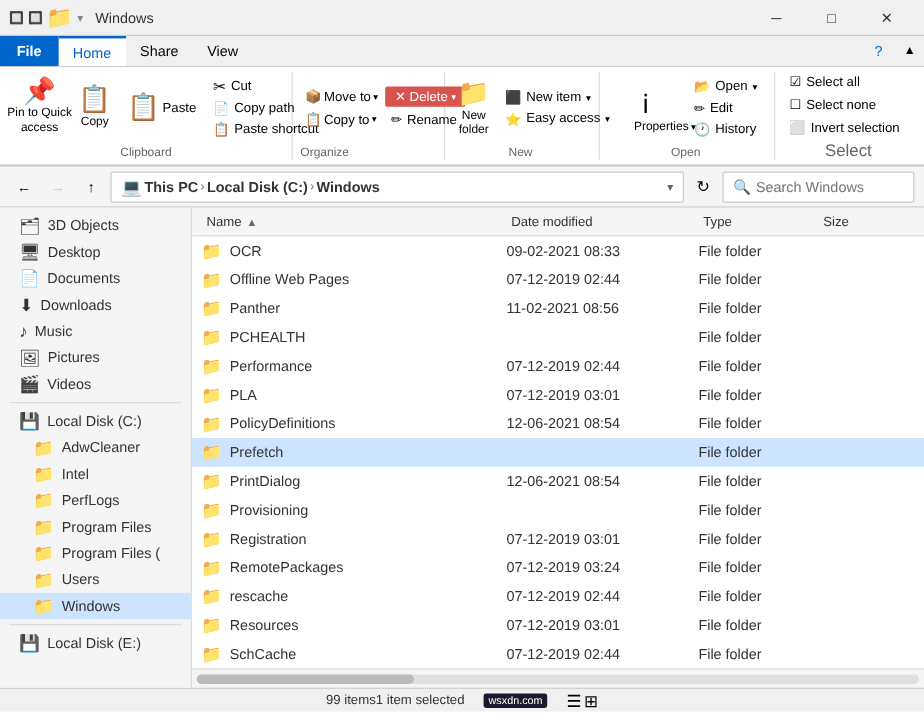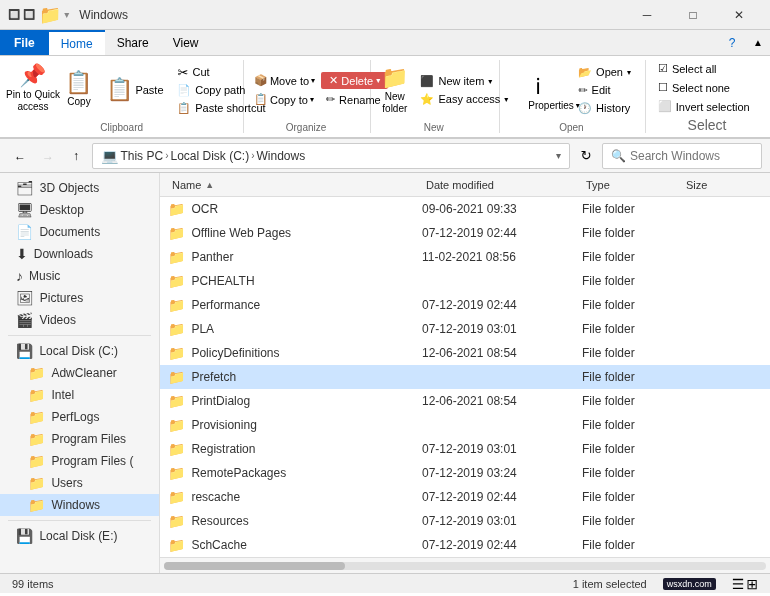--- a/index.html
+++ b/index.html
@@ -59,21 +59,21 @@
       width: 24px; height: 24px; border: none; background: transparent; cursor: pointer;
       border-radius: 3px; display: flex; align-items: center; justify-content: center; font-size: 12px;
     }
     .nav-btn:disabled { color: #ccc; cursor: default; }
     .address-path {
       flex: 1; display: flex; align-items: center; background: #fff;
       border: 1px solid #ccc; height: 26px; padding: 0 8px; border-radius: 2px;
       font-size: 12px; gap: 2px;
     }
     .path-sep { color: #666; font-size: 10px; }
-    .path-item { color: #333; cursor: pointer; }
+    .path-item { color: #333; cursor: pointer; font-weight: bold; }
     .path-dropdown { margin-left: auto; color: #666; font-size: 10px; cursor: pointer; }
     .refresh-btn {
       width: 24px; height: 24px; border: none; background: transparent; cursor: pointer;
       border-radius: 3px; display: flex; align-items: center; justify-content: center;
     }
     .search-box {
       display: flex; align-items: center; background: #fff;
       border: 1px solid #ccc; height: 26px; padding: 0 8px; border-radius: 2px;
       width: 160px; gap: 4px;
     }
@@ -127,21 +127,21 @@
     
     .sidebar::-webkit-scrollbar, .file-list::-webkit-scrollbar { width: 8px; }
     .sidebar::-webkit-scrollbar-track, .file-list::-webkit-scrollbar-track { background: #f5f5f5; }
     .sidebar::-webkit-scrollbar-thumb, .file-list::-webkit-scrollbar-thumb { background: #ccc; border-radius: 4px; }
 
     
     .h-scroll { height: 16px; background: #f5f5f5; border-top: 1px solid #ddd; display: flex; align-items: center; padding: 0 4px; }
 
     
     .status-bar {
-      display: flex; align-items: center; justify-content: space-between;
+      display: flex; align-items: center; justify-content: center;
       background: #f0f0f0; border-top: 1px solid #ccc; height: 20px; padding: 0 12px;
       font-size: 11px; color: #333;
     }
     .status-right { display: flex; align-items: center; gap: 16px; }
     .wsxdn-badge {
       background: #1a1a2e; color: #fff; font-size: 9px; padding: 1px 4px; border-radius: 2px;
     }
 
     
     .file-list-container { display: flex; flex: 1; overflow: hidden; }
@@ -238,21 +238,21 @@
           <span>📋</span>
           <span>Copy to</span>
           <span class="dropdown-arrow">▾</span>
         </button>
         <button class="ribbon-btn-small">
           <span>✏</span>
           <span>Rename</span>
         </button>
       </div>
     </div>
-    <div class="section-label" style="font-size:10px;color:#666;text-align:center;margin-top:2px;">Organize</div>
+    <div class="section-label" style="font-size:10px;color:#666;text-align:left;margin-top:2px;">Organize</div>
   </div>
 
   <div style="display:flex;flex-direction:column;border-right:1px solid #ddd;padding-right:8px;margin-right:4px;min-width:60px;">
     <div style="display:flex;align-items:stretch;gap:2px;flex:1;align-items:center;">
       <button class="ribbon-btn" style="height:56px;">
         <div style="font-size:22px;">📁</div>
         <div style="font-size:10px;text-align:center;line-height:1.2;">New<br>folder</div>
       </button>
       <div style="display:flex;flex-direction:column;gap:1px;justify-content:center;">
         <button class="ribbon-btn-small">
@@ -427,21 +427,21 @@
       </div>
     </div>
 
     <div class="file-list-container">
       <div class="file-list" id="file-list">
       <div class="file-row">
             <div class="file-cell name">
               <span style="font-size:14px;color:#f0c040;">📁</span>
               <span>OCR</span>
             </div>
-            <div class="file-cell date">09-06-2021 09:33</div>
+            <div class="file-cell date">09-02-2021 08:33</div>
             <div class="file-cell type">File folder</div>
             <div class="file-cell size"></div>
           </div>
           <div class="file-row">
             <div class="file-cell name">
               <span style="font-size:14px;color:#f0c040;">📁</span>
               <span>Offline Web Pages</span>
             </div>
             <div class="file-cell date">07-12-2019 02:44</div>
             <div class="file-cell type">File folder</div>

